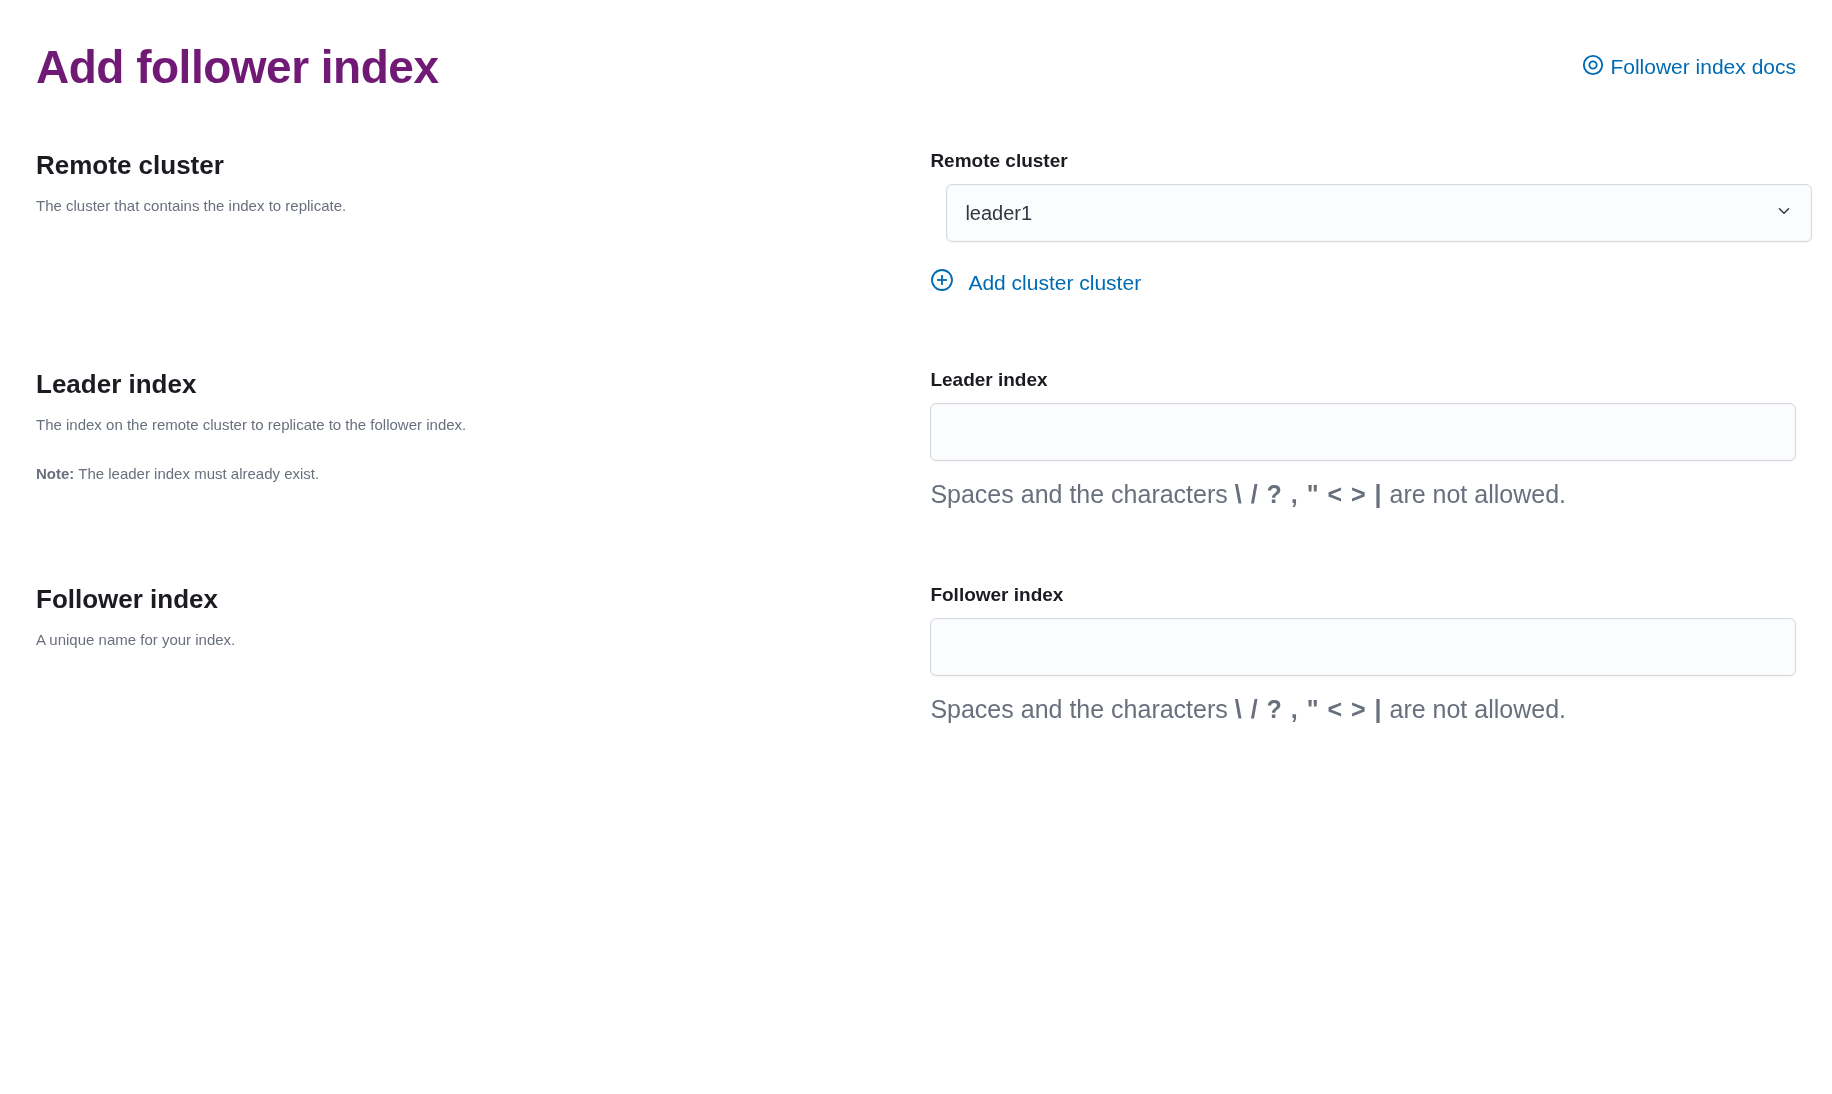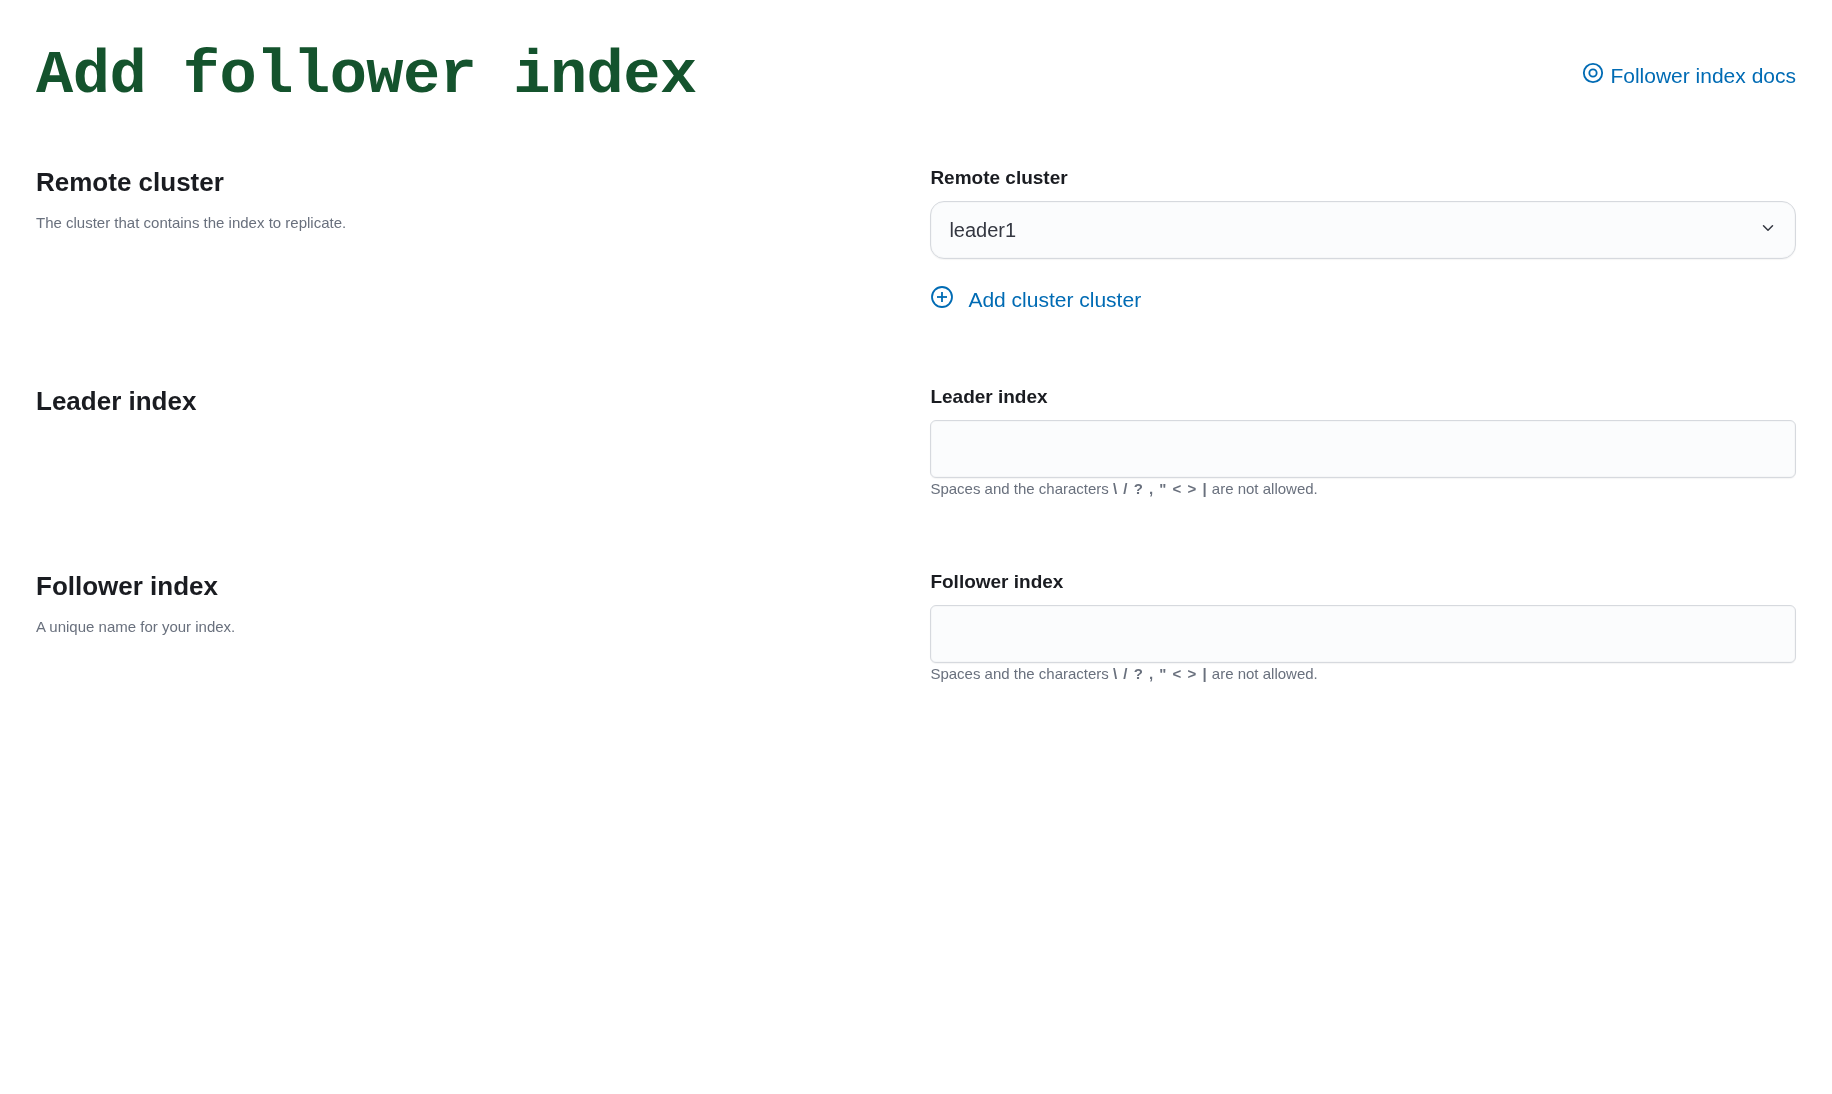--- a/index.html
+++ b/index.html
@@ -14,25 +14,24 @@
     padding: 40px 36px;
     font-size: 16px;
   }
   .page-header {
     display: flex;
     justify-content: space-between;
     align-items: center;
     margin-bottom: 56px;
   }
   .page-title {
-    font-size: 62px;
+    font-size: 46px;
     font-weight: 700;
     letter-spacing: -0.5px;
-    color: #14532d;
-    font-family: Liberation Mono, monospace;
+    color: #701a75;
   }
   .docs-link {
     display: inline-flex;
     align-items: center;
     gap: 6px;
     color: #006bb4;
     text-decoration: none;
     font-size: 21px;
     cursor: pointer;
   }
@@ -78,24 +77,25 @@
     display: block;
   }
   .combo-box {
     position: relative;
     display: flex;
     align-items: center;
     width: 100%;
     height: 58px;
     background: #fbfcfd;
     border: 1px solid #d6d9de;
-    border-radius: 14px;
+    border-radius: 6px;
     box-shadow: 0 1px 1px rgba(0,0,0,0.04), inset 0 0 0 1px rgba(0,0,0,0.02);
     cursor: pointer;
     padding: 0 18px;
+    margin-left: 16px;
   }
   .combo-box .combo-value {
     flex: 1;
     font-size: 20px;
     color: #343741;
   }
   .combo-box svg {
     width: 18px;
     height: 18px;
     color: #343741;
@@ -120,23 +120,23 @@
     text-decoration: none;
     font-size: 21px;
     margin-top: 26px;
     cursor: pointer;
   }
   .add-link svg {
     width: 24px;
     height: 24px;
   }
   .help-text {
-    font-size: 15px;
-    color: #69707d;
-    margin-top: 0;
+    font-size: 25px;
+    color: #69707d;
+    margin-top: 16px;
     line-height: 1.4;
   }
   .help-text .chars {
     font-weight: 700;
     color: #69707d;
     letter-spacing: 1px;
   }
 </style>
 </head>
 <body>
@@ -180,20 +180,26 @@
         </svg>
       </span>
       <span>Add cluster cluster</span>
     </a>
   </div>
 </div>
 
 <div class="form-section">
   <div class="section-left">
     <h2 class="section-title">Leader index</h2>
+    <div class="section-desc">
+      <p>The index on the remote cluster to replicate to the follower index.</p>
+      <p>
+        <strong>Note:</strong><span> The leader index must already exist.</span>
+      </p>
+    </div>
   </div>
   <div class="section-right">
     <label class="field-label">Leader index</label>
     <input type="text" class="text-input" value="" style="">
     <div class="help-text">
       <span>Spaces and the characters </span><span class="chars">\ / ? , " &lt; &gt; |</span><span> are not allowed.</span>
     </div>
   </div>
 </div>
 

